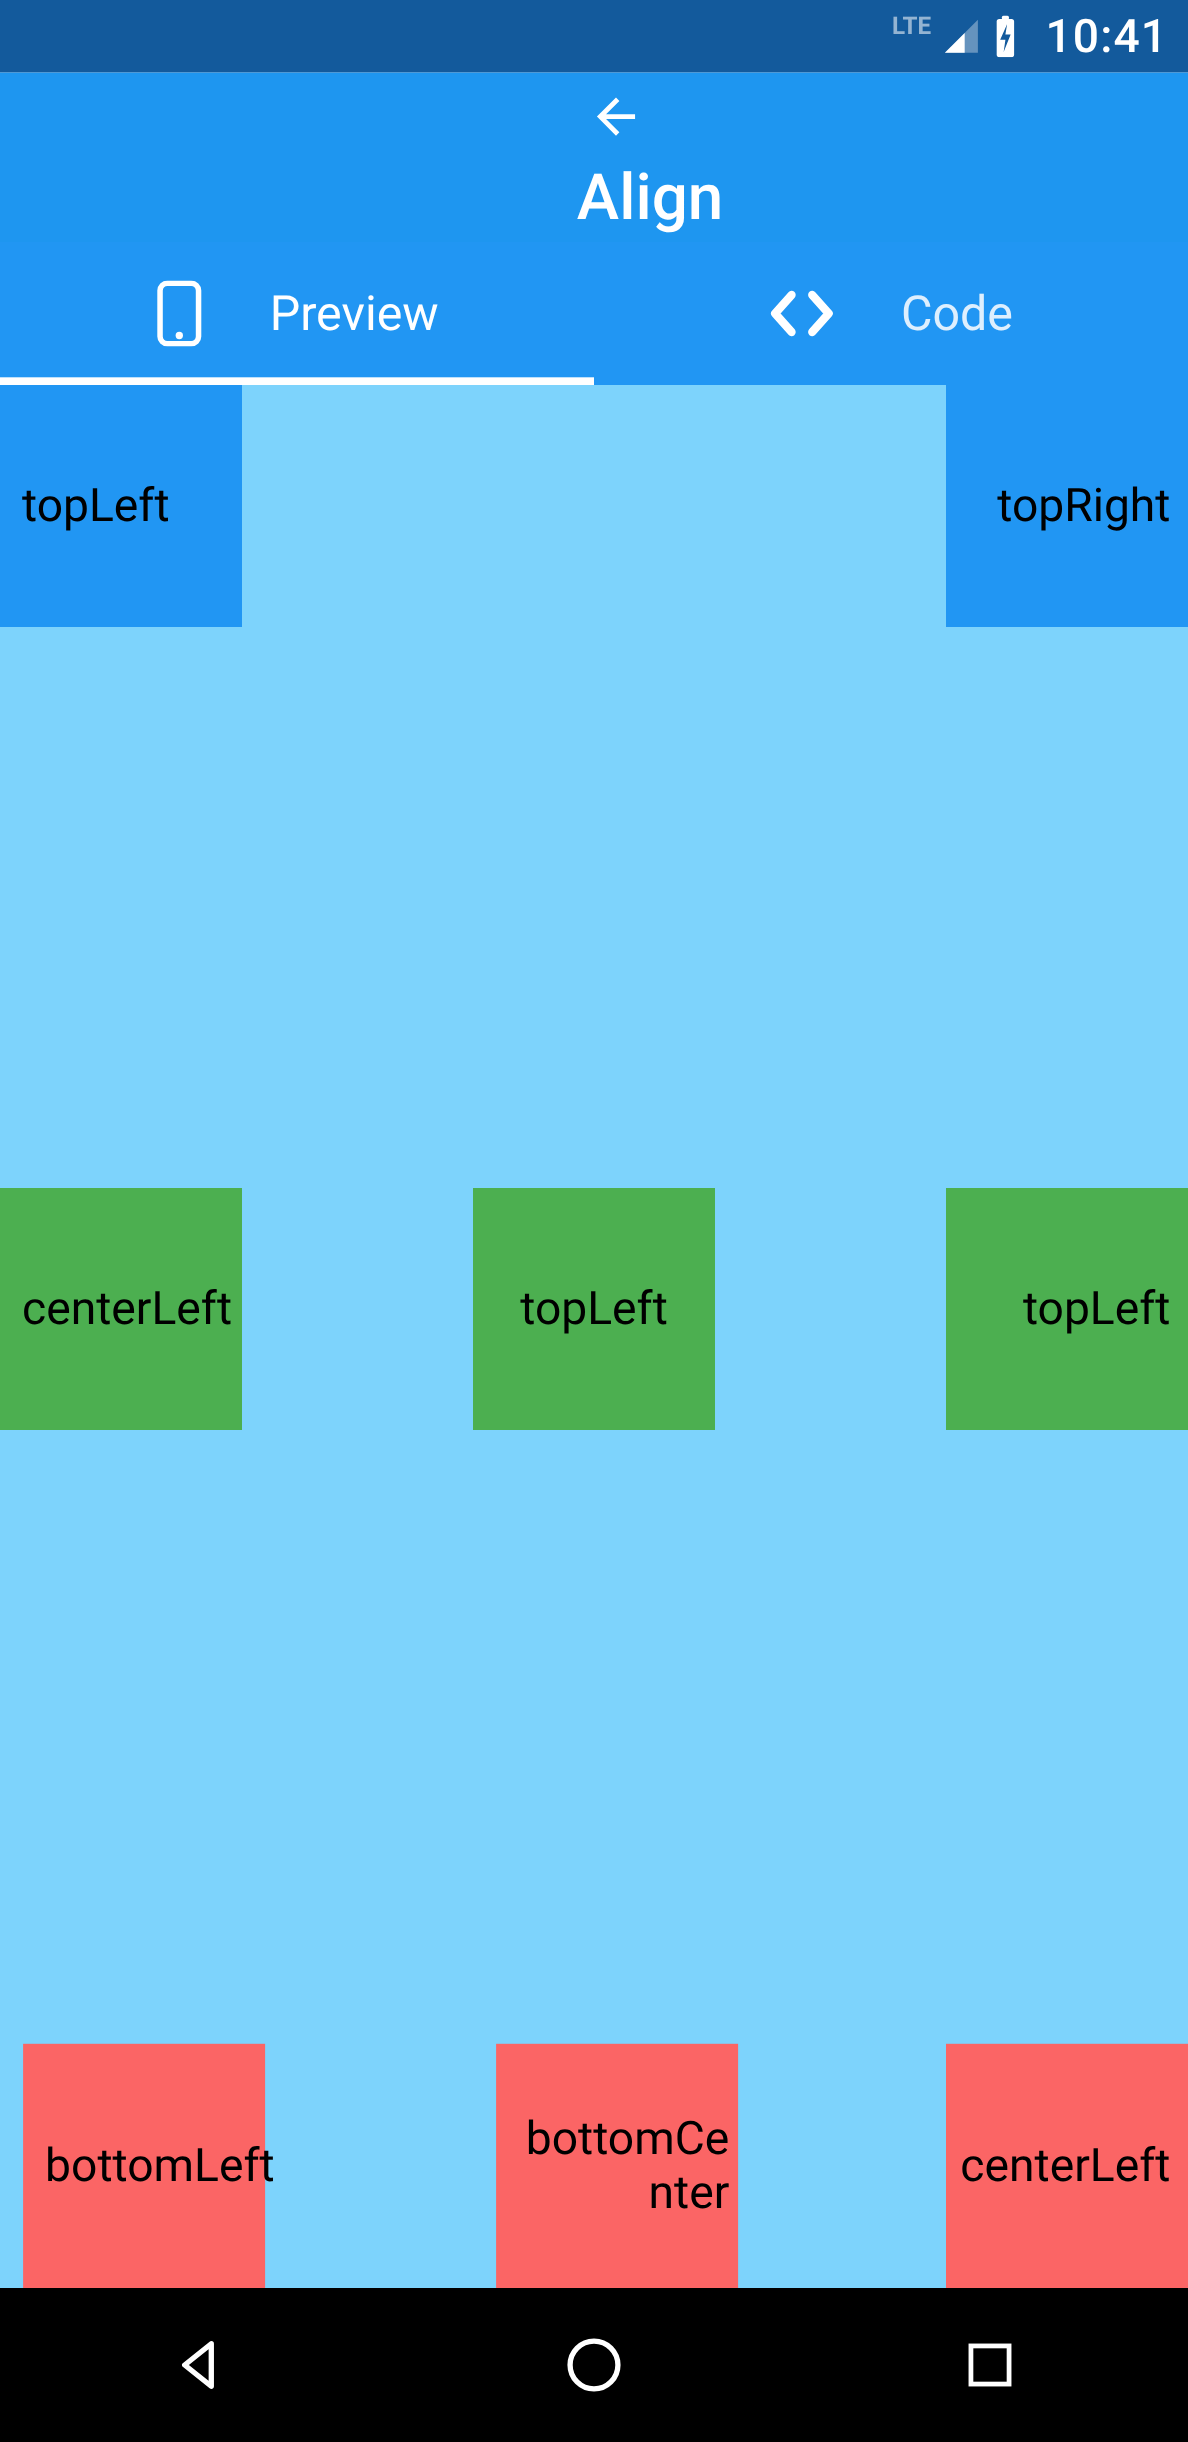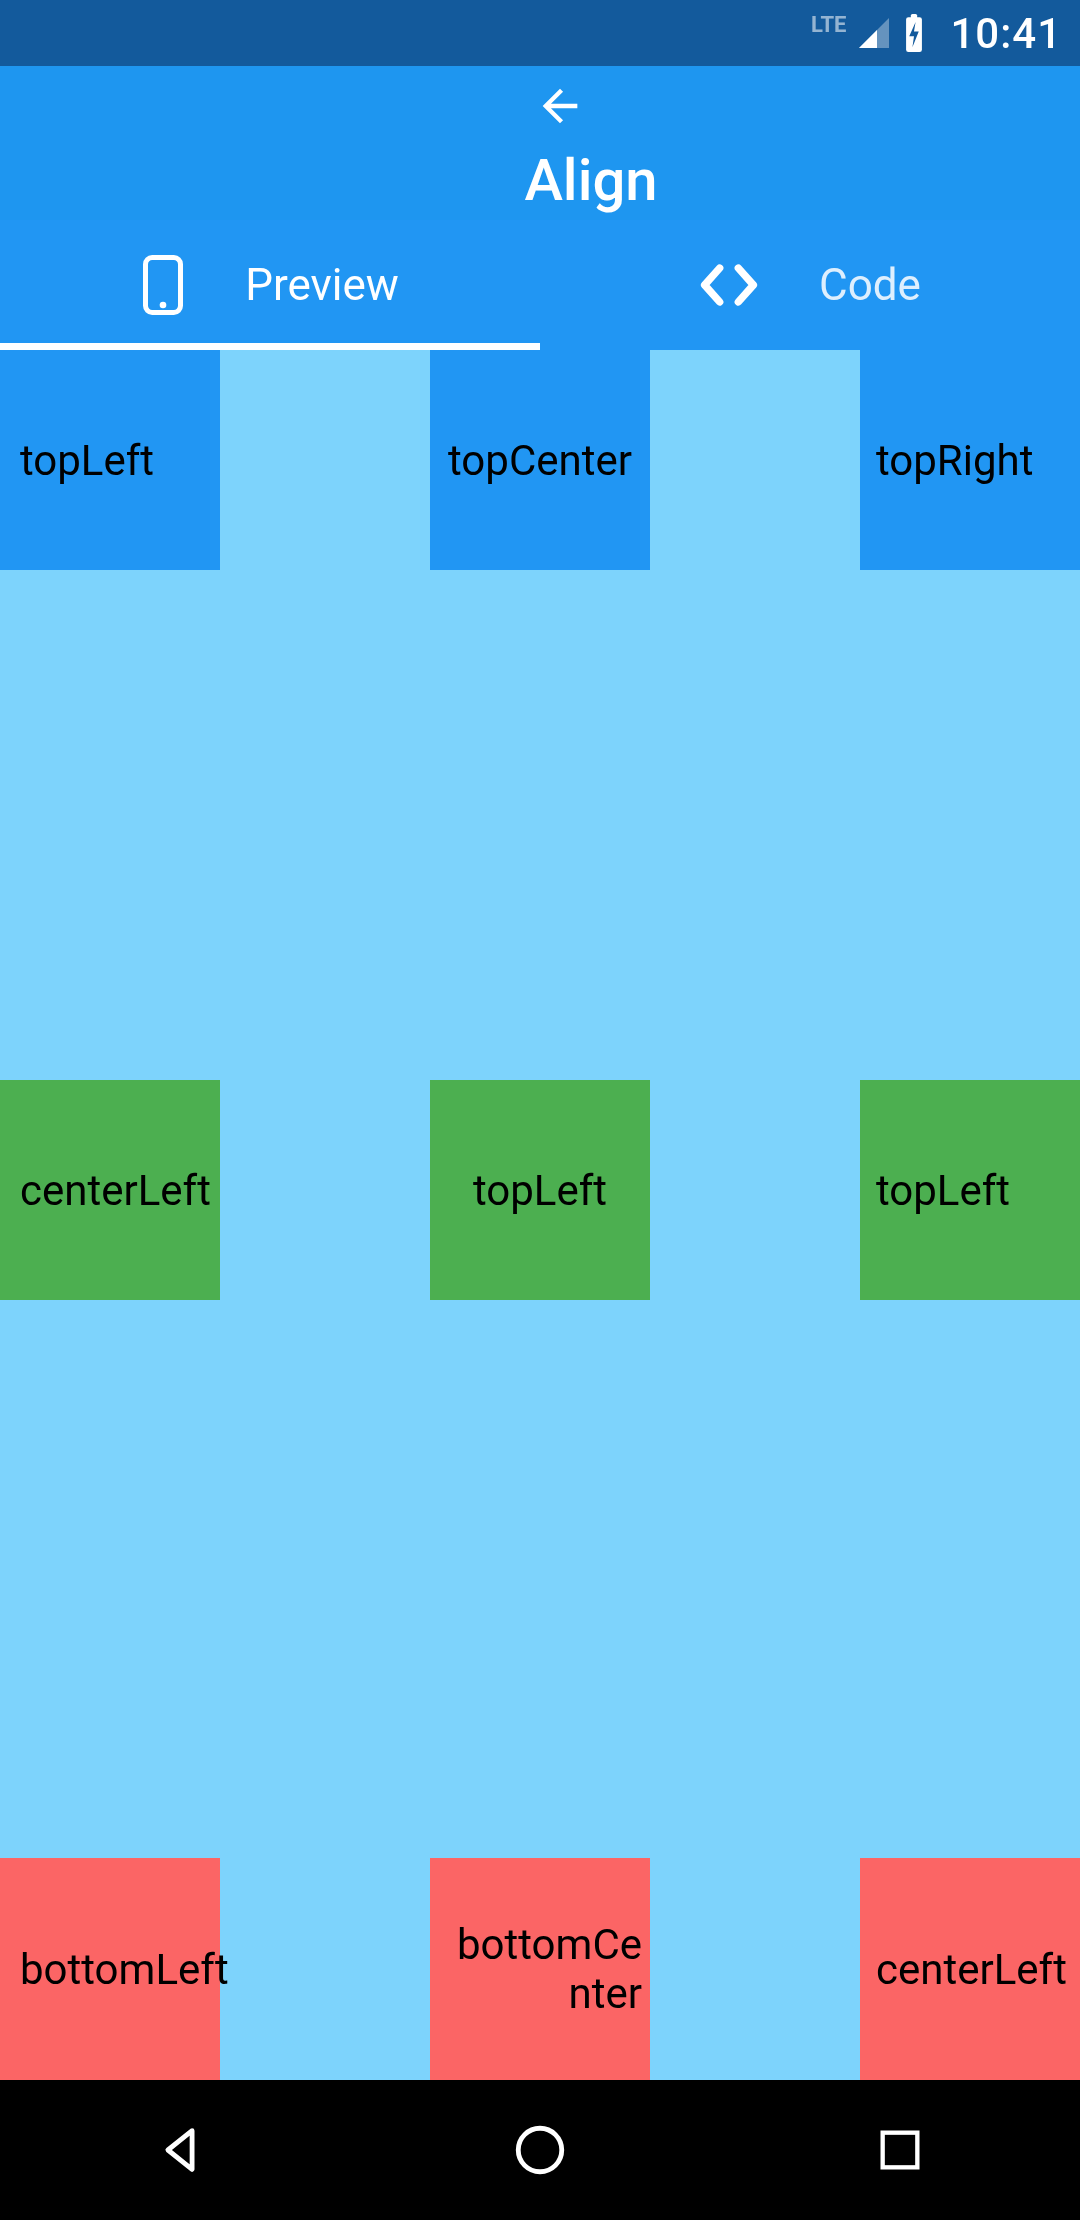--- a/index.html
+++ b/index.html
@@ -103,32 +103,32 @@
     width: 220px;
     height: 220px;
     display: flex;
     align-items: center;
     font-size: 42px;
     color: #000;
     padding: 0 8px;
   }
   .tile.left   { left: 0;  justify-content:flex-start; padding-left: 20px; }
   .tile.center { left: 430px; justify-content:center; text-align:center; }
-  .tile.right  { right: 0; justify-content:flex-start; padding-right: 16px; padding-left: 16px; }
+  .tile.right  { right: 0; justify-content:flex-end; padding-right: 16px; padding-left: 16px; }
   .tile.wrap-text { justify-content:flex-start; text-align:right; padding-left:8px; }
 
   .row-top    { top: 0; }
   .row-middle { top: 730px; }
   .row-bottom { bottom: 0; }
 
   .c-blue  { background:#2196f3; }
   .c-green { background:#4caf50; }
   .c-red   { background:#fb6565; }
 
-  .last-row-tile { height: 222px; } 
+  .last-row-tile { height: 222px; margin-left: 21px; } 
 
   
   .nav-bar {
     height: 140px;
     background: #000;
     display: flex;
     align-items: center;
     justify-content: space-around;
   }
   .nav-btn {
@@ -189,23 +189,20 @@
     </span>
     <span>Code</span>
   </div>
 </div>
 
 <div class="content">
 
   <div class="tile c-blue left row-top">
     <span>topLeft</span>
   </div>
-  <div class="tile c-blue center row-top">
-    <span>topCenter</span>
-  </div>
   <div class="tile c-blue right row-top">
     <span>topRight</span>
   </div>
 
   <div class="tile c-green left row-middle">
     <span>centerLeft</span>
   </div>
   <div class="tile c-green center row-middle">
     <span>topLeft</span>
   </div>

